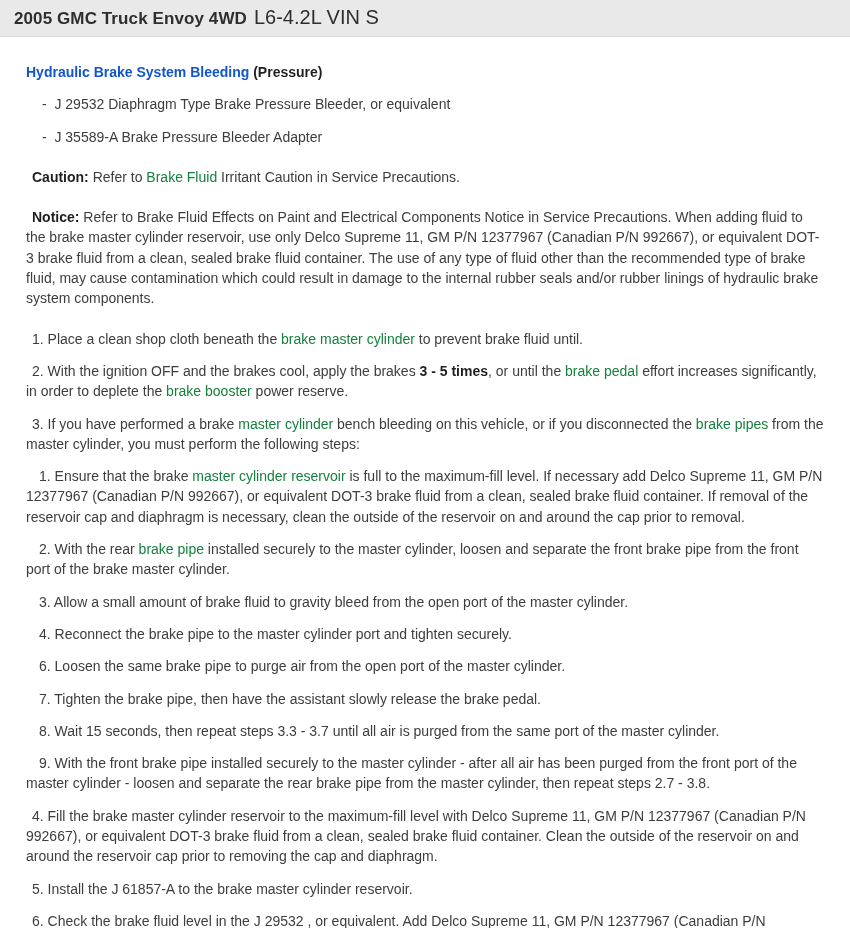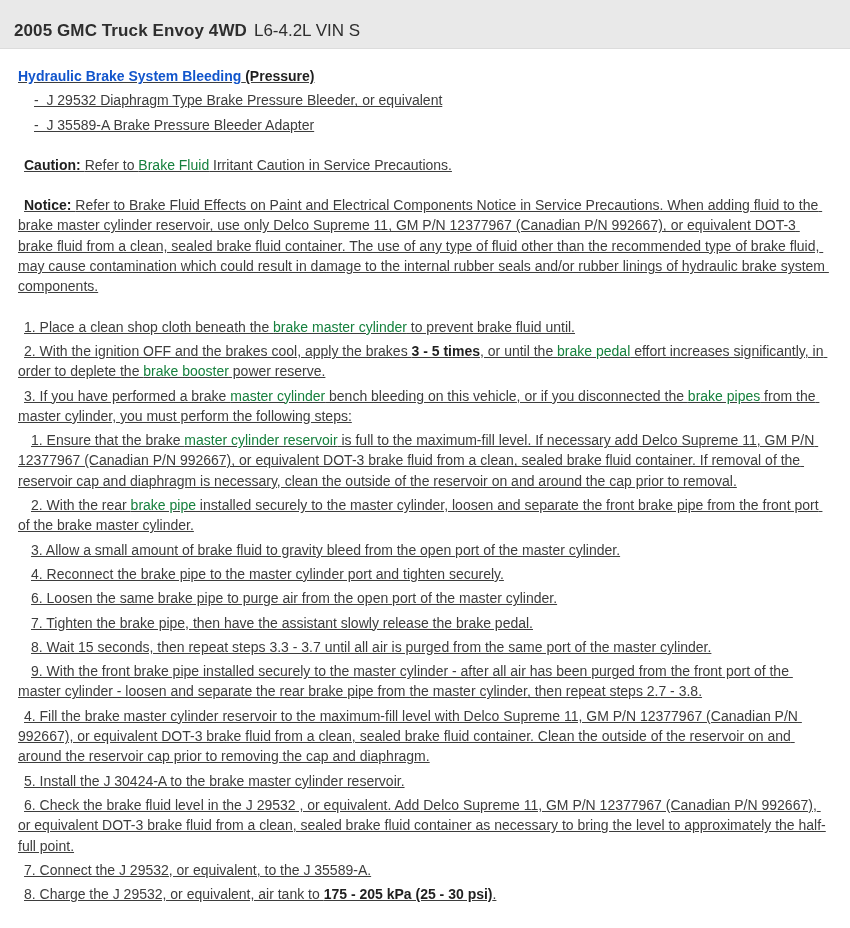--- a/index.html
+++ b/index.html
@@ -10,46 +10,45 @@
   }
   .page {
     width: 850px;
     min-height: 928px;
     background: #ffffff;
     box-sizing: border-box;
   }
   .header-bar {
     background: #e9e9e9;
     border-bottom: 1px solid #dcdcdc;
-    padding: 21px 14px 7px 14px;
+    padding: 6px 14px 7px 14px;
     display: flex;
     align-items: baseline;
     gap: 7px;
   }
   .header-title {
     font-size: 17px;
     font-weight: bold;
     color: #2e2e2e;
     letter-spacing: 0.1px;
   }
   .header-subtitle {
-    font-size: 17px;
+    font-size: 20px;
     font-weight: normal;
     color: #2e2e2e;
   }
   .content {
     padding: 13px 14px 10px 14px;
     font-size: 14px;
     line-height: 20.3px;
     color: #3d3d3d;
   }
   .block {
-    margin: 4px;
+    margin: 12px;
     white-space: pre-wrap;
-    text-decoration: underline;
   }
   .block.gap { margin-top: 20px; }
   .block.ind-1 { text-indent: 6px; }
   .block.ind-2 { text-indent: 13px; }
   .block.ind-3 { text-indent: 16px; }
   .seg-n { color: #3d3d3d; }
   .seg-b { color: #1f1f1f; font-weight: bold; }
   .seg-l { color: #15803d; cursor: pointer; }
   .seg-lb { color: #1155cc; font-weight: bold; cursor: pointer; }
   .seg-c { color: #555555; cursor: pointer; }
@@ -73,18 +72,18 @@
       <div class="block ind-1"><span class="seg-n">3. If you have performed a brake </span><span class="seg-l">master cylinder</span><span class="seg-n"> bench bleeding on this vehicle, or if you disconnected the </span><span class="seg-l">brake pipes</span><span class="seg-n"> from the master cylinder, you must perform the following steps:</span></div>
       <div class="block ind-2"><span class="seg-n">1. Ensure that the brake </span><span class="seg-l">master cylinder reservoir</span><span class="seg-n"> is full to the maximum-fill level. If necessary add Delco Supreme 11, GM P/N 12377967 (Canadian P/N 992667), or equivalent DOT-3 brake fluid from a clean, sealed brake fluid container. If removal of the reservoir cap and diaphragm is necessary, clean the outside of the reservoir on and around the cap prior to removal.</span></div>
       <div class="block ind-2"><span class="seg-n">2. With the rear </span><span class="seg-l">brake pipe</span><span class="seg-n"> installed securely to the master cylinder, loosen and separate the front brake pipe from the front port of the brake master cylinder.</span></div>
       <div class="block ind-2"><span class="seg-n">3. Allow a small amount of brake fluid to gravity bleed from the open port of the master cylinder.</span></div>
       <div class="block ind-2"><span class="seg-n">4. Reconnect the brake pipe to the master cylinder port and tighten securely.</span></div>
       <div class="block ind-2"><span class="seg-n">6. Loosen the same brake pipe to purge air from the open port of the master cylinder.</span></div>
       <div class="block ind-2"><span class="seg-n">7. Tighten the brake pipe, then have the assistant slowly release the brake pedal.</span></div>
       <div class="block ind-2"><span class="seg-n">8. Wait 15 seconds, then repeat steps 3.3 - 3.7 until all air is purged from the same port of the master cylinder.</span></div>
       <div class="block ind-2"><span class="seg-n">9. With the front brake pipe installed securely to the master cylinder - after all air has been purged from the front port of the master cylinder - loosen and separate the rear brake pipe from the master cylinder, then repeat steps 2.7 - 3.8.</span></div>
       <div class="block ind-1"><span class="seg-n">4. Fill the brake master cylinder reservoir to the maximum-fill level with Delco Supreme 11, GM P/N 12377967 (Canadian P/N 992667), or equivalent DOT-3 brake fluid from a clean, sealed brake fluid container. Clean the outside of the reservoir on and around the reservoir cap prior to removing the cap and diaphragm.</span></div>
-      <div class="block ind-1"><span class="seg-n">5. Install the J 30424-A to the brake master cylinder reservoir.</span></div>
+      <div class="block ind-1"><span class="seg-n">5. Install the J 61857-A to the brake master cylinder reservoir.</span></div>
       <div class="block ind-1"><span class="seg-n">6. Check the brake fluid level in the J 29532 , or equivalent. Add Delco Supreme 11, GM P/N 12377967 (Canadian P/N 992667), or equivalent DOT-3 brake fluid from a clean, sealed brake fluid container as necessary to bring the level to approximately the half-full point.</span></div>
       <div class="block ind-1"><span class="seg-n">7. Connect the J 29532, or equivalent, to the J 35589-A.</span></div>
       <div class="block ind-1"><span class="seg-n">8. Charge the J 29532, or equivalent, air tank to </span><span class="seg-b">175 - 205 kPa (25 - 30 psi)</span><span class="seg-n">.</span></div>
     </div>
 </div>
 
 </body></html>

